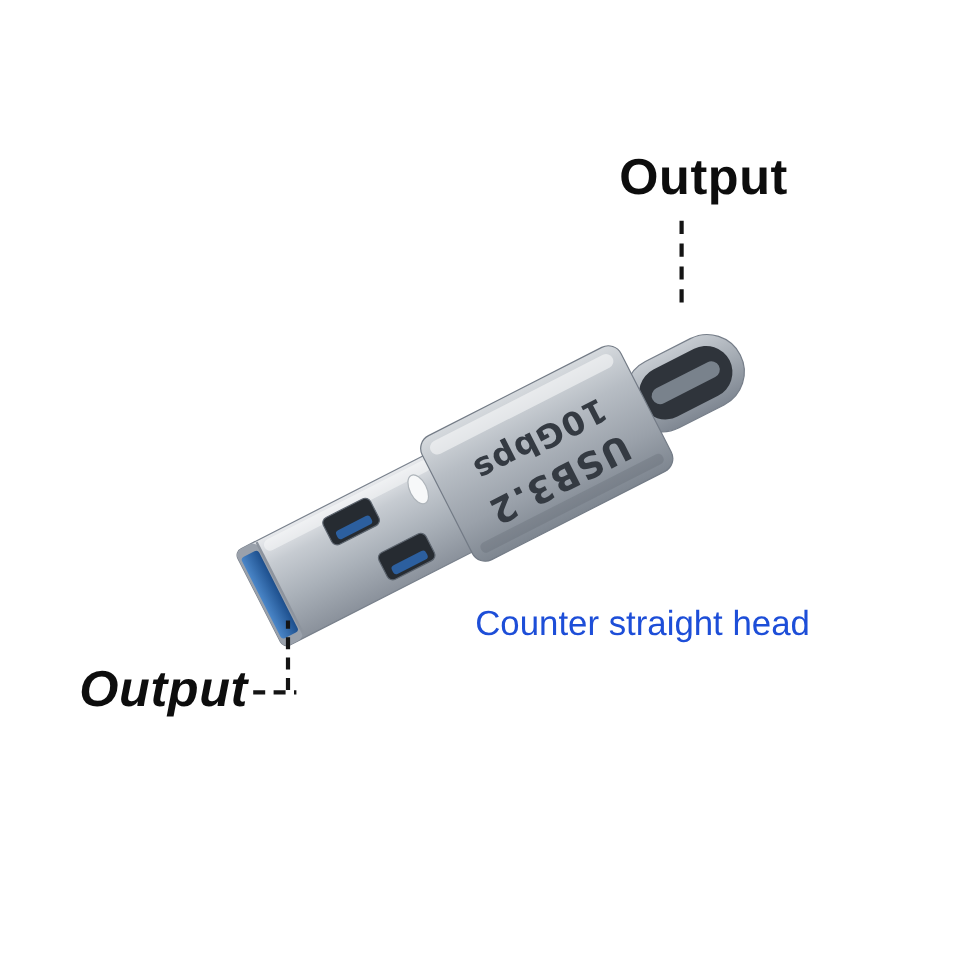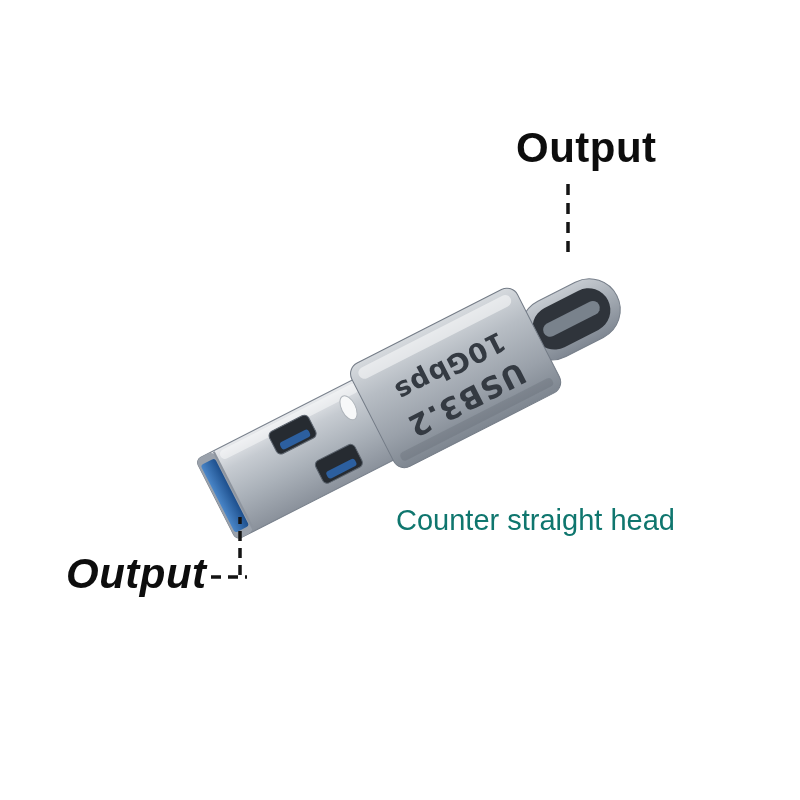--- a/index.html
+++ b/index.html
@@ -29,21 +29,21 @@
     user-select: none;
   }
   .annot.big {
     font-size: 42px;
     font-weight: bold;
     letter-spacing: 0.5px;
   }
   .annot.caption {
     font-size: 29px;
     font-weight: 400;
-    color: #0f766e;
+    color: #1d4ed8;
   }
   #input-label  { left: 516px; top: 124px; }
   #output-label { left: 66px;  top: 550px; font-style: italic; }
   #caption-text { left: 396px; top: 504px; }
 </style>
 </head>
 <body>
 
 <div class="canvas">
 

